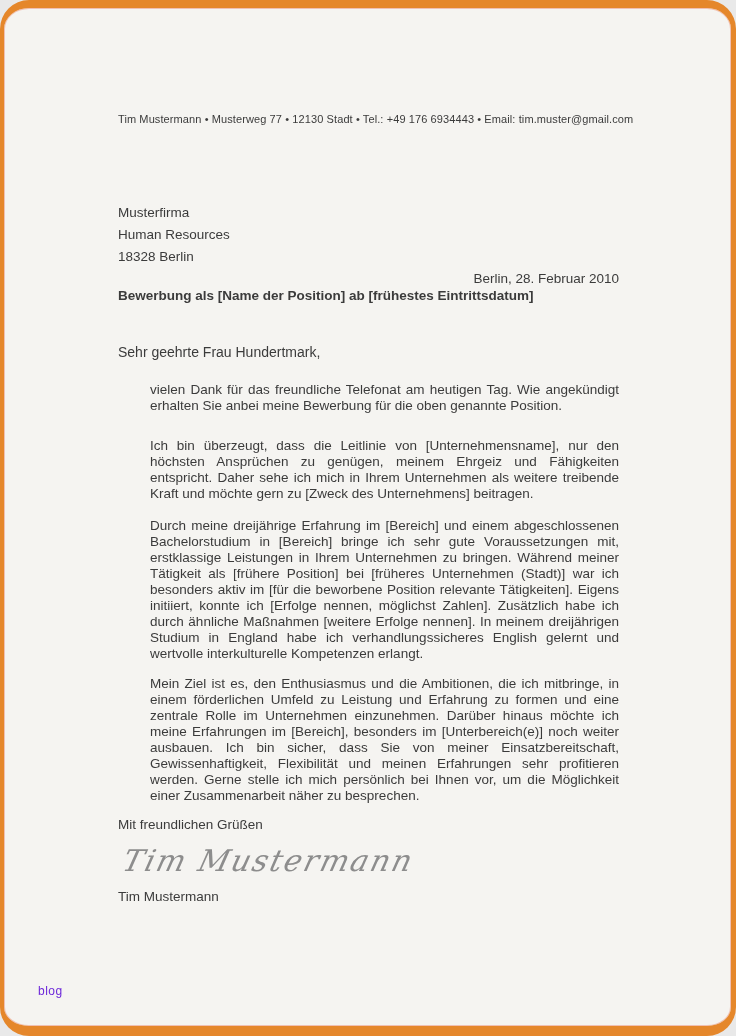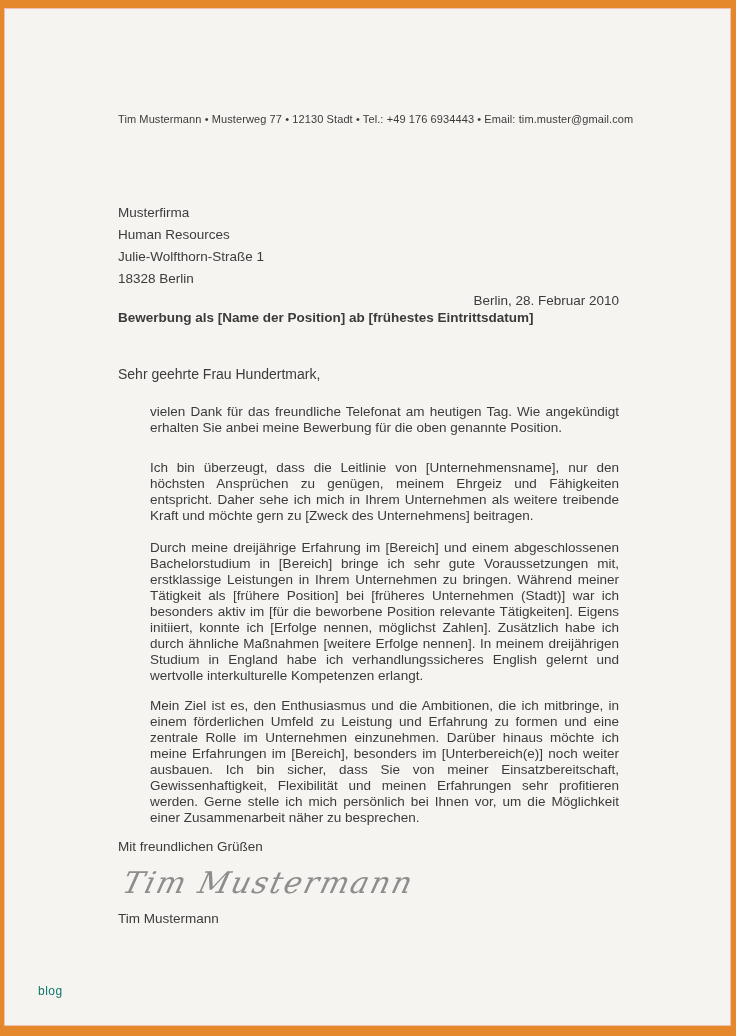--- a/index.html
+++ b/index.html
@@ -10,20 +10,21 @@
     box-sizing: border-box;
     background: #f5f4f1;
     border-top: 8px solid #e5872b;
     border-bottom: 10px solid #e5872b;
     border-left: 4px solid #e5872b;
     border-right: 5px solid #e5872b;
     box-shadow: inset 0 0 0 1px rgba(234, 128, 104, 0.45);
     overflow: hidden;
     font-family: "Liberation Sans", sans-serif;
     color: #3b3b3b;
+    border-radius: 29px;
   }
   .content {
     margin: 0 112px 0 114px;
   }
   .contact-line {
     margin-top: 104px;
     font-size: 11px;
     line-height: 14px;
     letter-spacing: 0.1px;
     color: #3b3b3b;
@@ -80,36 +81,35 @@
   .typed-name {
     margin-top: 6px;
     font-size: 13.5px;
     line-height: 16px;
   }
   .watermark {
     position: absolute;
     left: 34px;
     top: 976px;
     font-size: 12px;
-    color: #0f766e;
+    color: #6d28d9;
     letter-spacing: 0.5px;
   }
 </style>
 </head>
 <body>
 
 <div class="page">
   <div class="content">
 
     <div class="contact-line">Tim Mustermann • Musterweg 77 • 12130 Stadt • Tel.: +49 176 6934443 • Email: tim.muster@gmail.com</div>
 
     <div class="recipient">
       <div>Musterfirma</div>
       <div>Human Resources</div>
-      <div>Julie-Wolfthorn-Straße 1</div>
       <div>18328 Berlin</div>
     </div>
 
     <div class="date-line">Berlin, 28. Februar 2010</div>
 
     <div class="subject">Bewerbung als [Name der Position] ab [frühestes Eintrittsdatum]</div>
 
     <div class="salutation">Sehr geehrte Frau Hundertmark,</div>
 
     <p class="para p1">vielen Dank für das freundliche Telefonat am heutigen Tag. Wie angekündigt erhalten Sie anbei meine Bewerbung für die oben genannte Position.</p>

